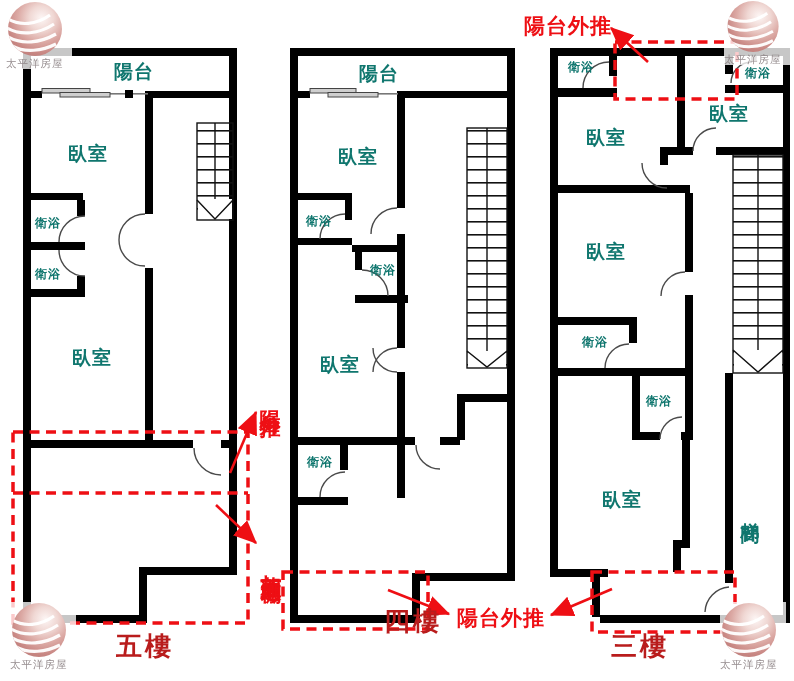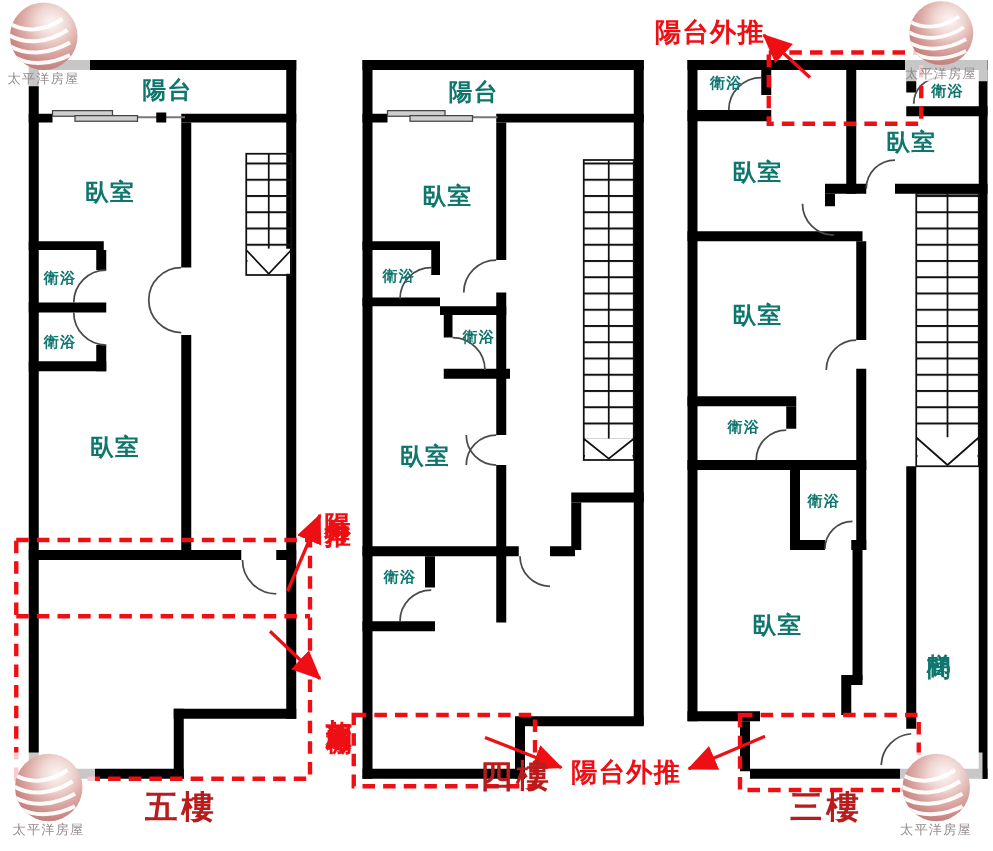--- a/index.html
+++ b/index.html
@@ -206,21 +206,21 @@
 
   <div class="lbl small" style="left:581px;top:67px">衛浴</div>
   <div class="lbl small" style="left:758px;top:73px">衛浴</div>
   <div class="lbl" style="left:729px;top:114px">臥室</div>
   <div class="lbl" style="left:606px;top:138px">臥室</div>
   <div class="lbl" style="left:606px;top:252px">臥室</div>
   <div class="lbl small" style="left:595px;top:342px">衛浴</div>
   <div class="lbl small" style="left:659px;top:401px">衛浴</div>
   <div class="lbl" style="left:622px;top:500px">臥室</div>
   <div class="lbl vtext" style="left:751px;top:510px">梯間</div>
-  <div class="floor-title" style="left:661px;top:646px">三樓</div>
+  <div class="floor-title" style="left:640px;top:646px">三樓</div>
 
   <div class="red-note vtext" style="left:270px;top:398px">陽台外推</div>
   <div class="red-note vtext" style="left:271px;top:563px">加蓋遮雨棚</div>
   <div class="red-note" style="left:501px;top:618px">陽台外推</div>
   <div class="red-note" style="left:568px;top:26px">陽台外推</div>
 
   <div class="wm" style="left:6px;top:1px">
     <svg width="60" height="56" viewBox="0 0 60 56">
       <circle cx="29" cy="28" r="27" fill="url(#wmgrad)"></circle>
       <g clip-path="url(#wmclip)" fill="none" stroke="#ffffff" stroke-width="3.2" opacity="0.95">

